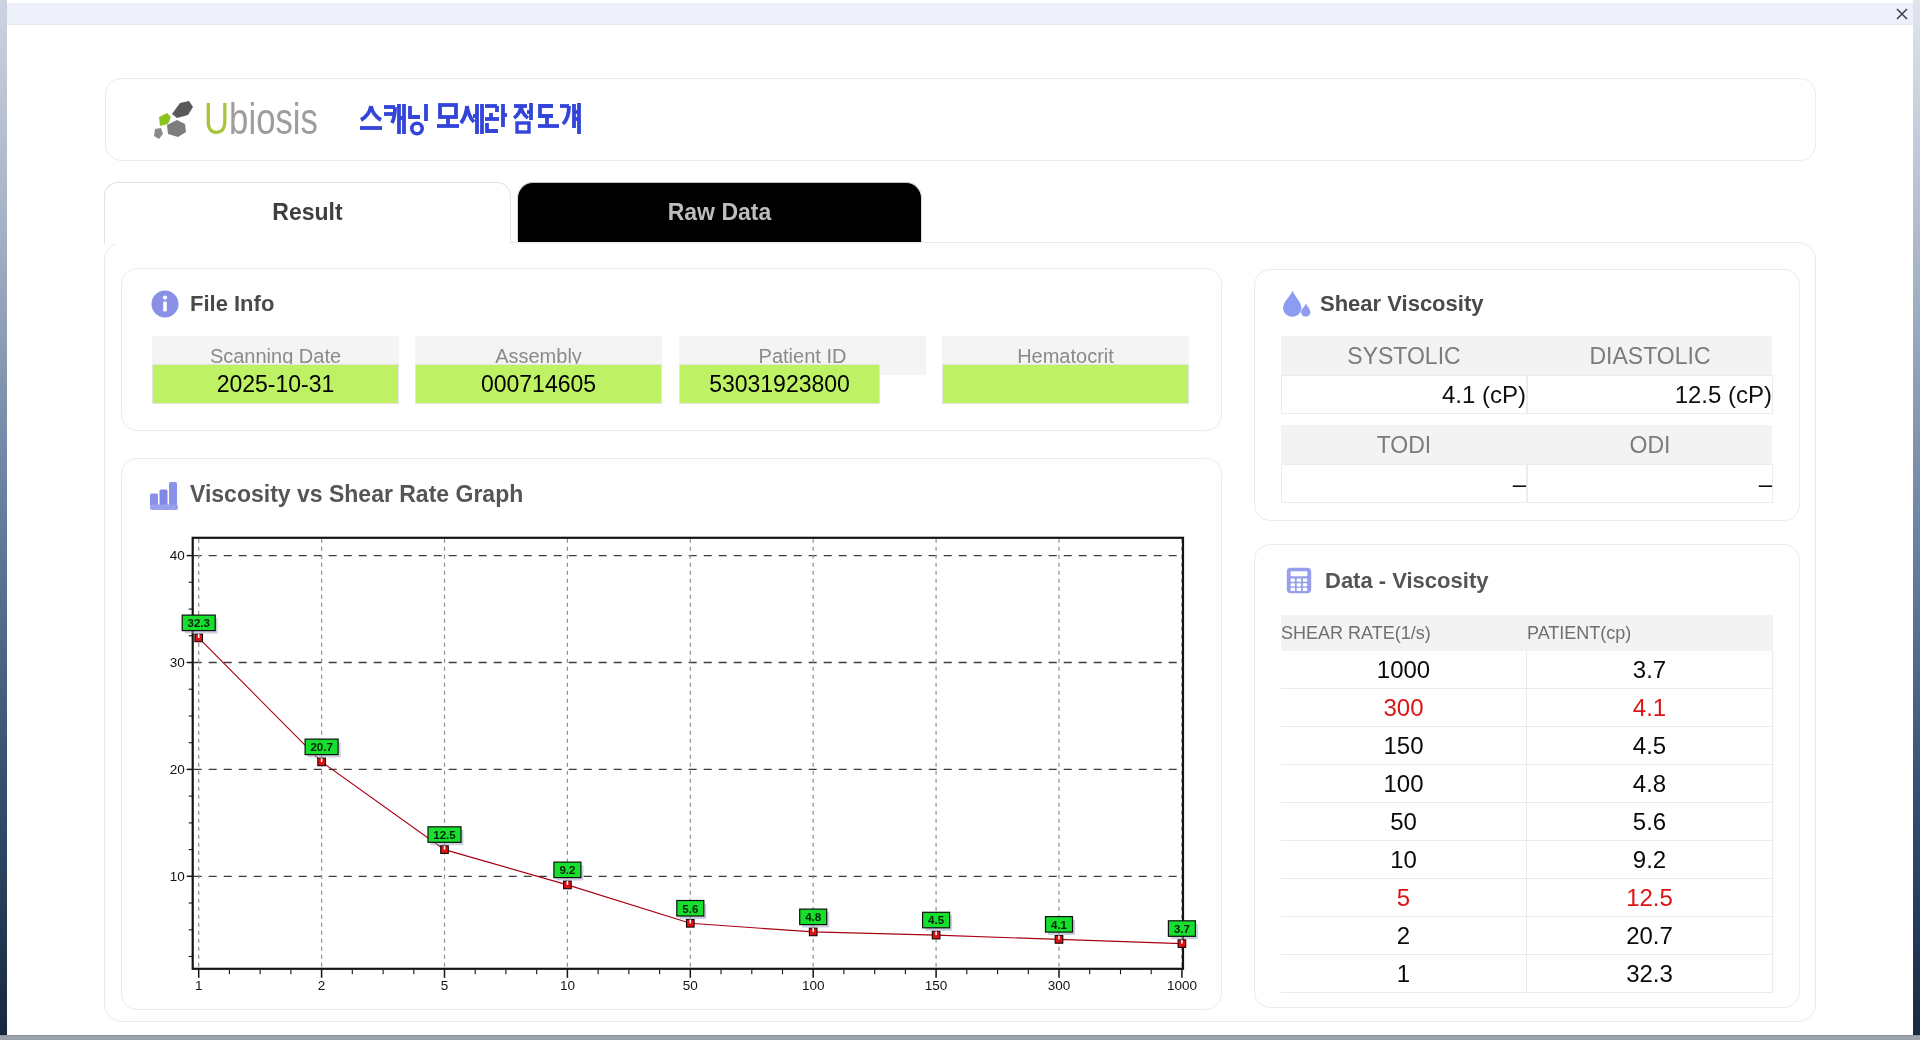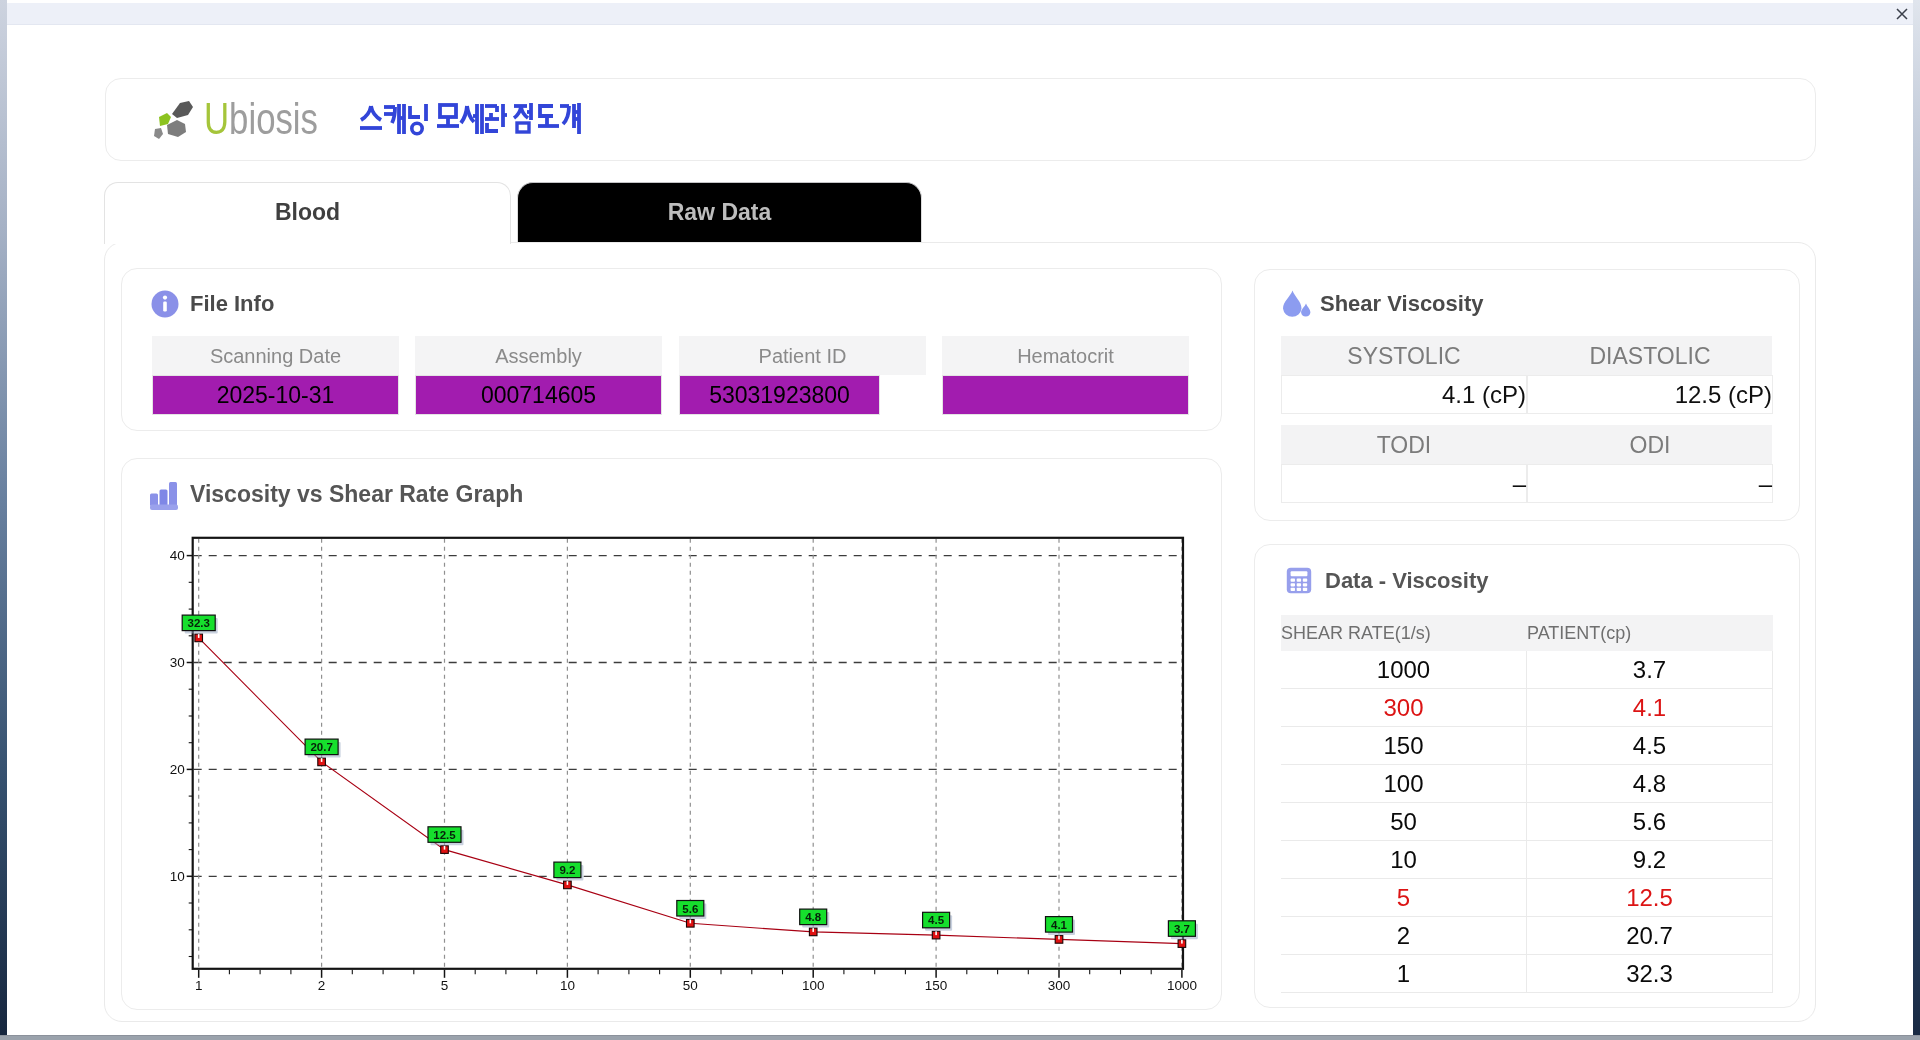--- a/index.html
+++ b/index.html
@@ -19,21 +19,21 @@
   border:1px solid #e3e3e3; border-bottom:none; border-radius:14px 14px 0 0; z-index:5;
   text-align:center; line-height:58px; font-size:23px; font-weight:bold; color:#3f3f3f; }
 .tab2 { position:absolute; left:517px; top:182px; width:405px; height:60px; background:#000000;
   border:1px solid #dcdcdc; border-top-color:#c3c3c6; border-bottom:none; border-radius:16px 16px 0 0;
   text-align:center; line-height:58px; font-size:23px; font-weight:bold; color:#bdbdbd; }
 .panel { position:absolute; left:104px; top:242px; width:1712px; height:780px;
   border:1px solid #eaeaea; border-radius:18px; background:#fff; }
 .ctitle { position:absolute; font-size:22px; font-weight:bold; color:#4a4a4a; }
 .fih { position:absolute; top:336px; height:39px; background:#f4f4f5; color:#8a8a8a;
   font-size:20px; text-align:center; line-height:40px; }
-.fiv { position:absolute; top:375px; height:40px; background:#a21caf; border:1px solid #e4e4e4;
+.fiv { position:absolute; top:364px; height:40px; background:#bef264; border:1px solid #e4e4e4;
   font-size:23px; color:#000; text-align:center; line-height:38px; }
 .bvh { position:absolute; left:1281px; width:491px; height:39px; background:#f3f3f4; }
 .bht { position:absolute; width:246px; height:39px; font-size:23px; color:#7b7b7b;
   text-align:center; line-height:40px; }
 .bvc { position:absolute; width:246px; height:39px; background:#fff; border:1px solid #ececec;
   font-size:24px; color:#0f0f0f; text-align:right; line-height:38px; }
 .svh { position:absolute; left:1281px; top:615px; width:492px; height:36px; background:#f3f3f4; }
 .sht { position:absolute; top:615px; width:246px; height:36px; font-size:18px; color:#6f6f6f;
   text-align:left; line-height:37px; }
 .src { position:absolute; width:246px; height:38px; font-size:24px; color:#0a0a0a;
@@ -97,21 +97,21 @@
     <line x1="201" y1="4" x2="210" y2="4" stroke="#3245d8" stroke-width="3.8"></line>
     <path d="M210,4 C210,12 208,18 204,22" fill="none" stroke="#3245d8" stroke-width="3.8"></path>
     <line x1="215" y1="2" x2="215" y2="26" stroke="#3245d8" stroke-width="3.8"></line>
     <line x1="215" y1="10" x2="219" y2="10" stroke="#3245d8" stroke-width="3.8"></line>
     <line x1="215" y1="17" x2="219" y2="17" stroke="#3245d8" stroke-width="3.8"></line>
     <line x1="220" y1="1" x2="220" y2="32" stroke="#3245d8" stroke-width="3.8"></line>
   </svg>
 
 <div class="tab2">Raw Data</div>
 <div class="panel"></div>
-<div class="tab1">Blood</div>
+<div class="tab1">Result</div>
 
 <div class="card" style="left:121px;top:268px;width:1101px;height:163px"></div>
 <svg width="28" height="28" viewBox="0 0 28 28" style="position:absolute;left:151px;top:290px">
     <circle cx="14" cy="14" r="13.5" fill="#8a90e8"></circle>
     <rect x="12.2" y="11.5" width="3.6" height="10" rx="1.2" fill="#fff"></rect>
     <circle cx="14" cy="7.6" r="2.1" fill="#fff"></circle>
   </svg>
 <div class="ctitle" style="left:190px;top:291px">File Info</div>
 <div class="fih" style="left:152px;width:247px">Scanning Date</div>
 <div class="fiv" style="left:152px;width:247px">2025-10-31</div>

